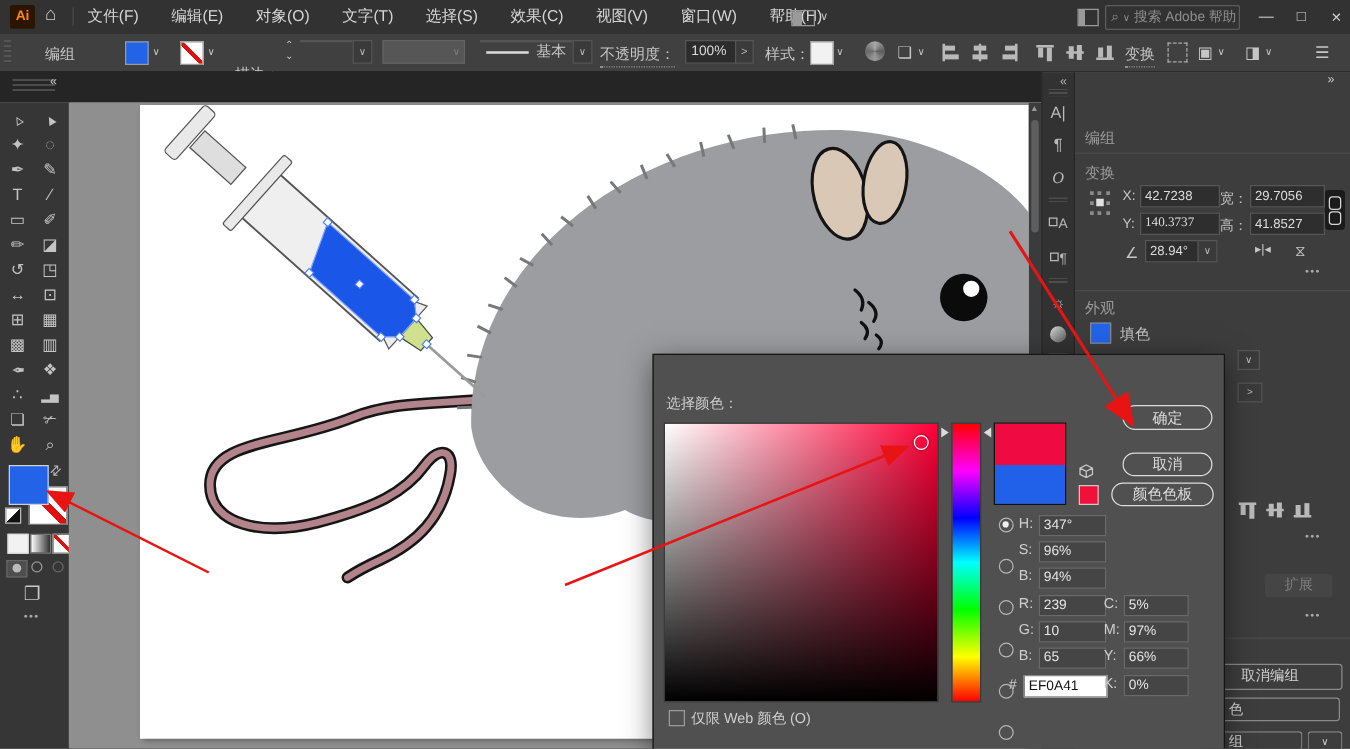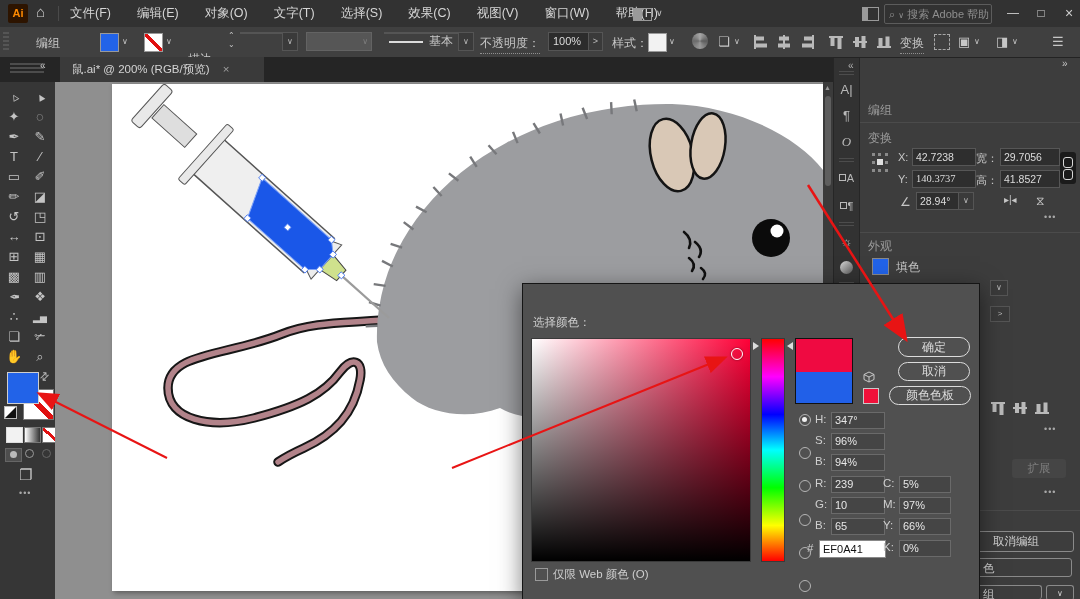--- a/index.html
+++ b/index.html
@@ -179,24 +179,20 @@
     <div class="abs" style="left:934px;top:7px;width:14px;height:14px;border:1px dashed #a8a8a8;"></div>
     <div class="abs t" style="left:958px;top:7px;font-size:13px;">▣</div>
     <div class="abs t" style="left:974px;top:10px;font-size:8px;">∨</div>
     <div class="abs t" style="left:996px;top:7px;font-size:13px;">◨</div>
     <div class="abs t" style="left:1012px;top:10px;font-size:8px;">∨</div>
     <div class="abs t" style="left:1052px;top:7px;font-size:13px;">☰</div>
   </div>
 
   <div id="tabstrip" class="abs">
     <div id="toolgrip" class="abs"></div>
-    <div id="doctab" class="abs">
-      <span>鼠.ai* @ 200% (RGB/预览)</span>
-      <span style="margin-left:10px;color:#9f9f9f;">×</span>
-    </div>
   </div>
 
   <div id="toolbar" class="abs">
     <div class="abs t" style="left:40px;top:-22px;font-size:10px;">«</div>
     <div id="tool-grid" class="abs">
         <div class="tool"><span style="transform: rotate(-30deg);">▵</span></div>
         <div class="tool"><span style="transform: rotate(-30deg);">▴</span></div>
         <div class="tool"><span>✦</span></div>
         <div class="tool"><span>◌</span></div>
         <div class="tool"><span>✒</span></div>
@@ -409,21 +405,21 @@
       <div id="curcol" style="width: 100%; height: 31px; background: rgb(33, 96, 232);"></div>
     </div>
     <svg id="cube" class="abs" viewBox="0 0 12 12">
       <path d="M6 1 L11 3.5 L11 8.5 L6 11 L1 8.5 L1 3.5 Z M1 3.5 L6 6 L11 3.5 M6 6 L6 11" fill="none" stroke="#c9c9c9" stroke-width="1"></path>
     </svg>
     <div id="websw" class="abs"></div>
     <div id="cp-left"></div>
     <div id="cp-right"></div>
     <div class="abs dlabel" style="left:284px;top:258px;">#</div>
     <div class="abs" style="left:296px;top:256px;width:62px;height:16px;background:#fff;border:1px solid #888;color:#111;font-size:11px;line-height:16px;padding-left:3px;">EF0A41</div>
-    <div class="abs pill" style="left:375px;top:53px;width:70px;height:18px;line-height:18px;font-family:Liberation Serif, serif;">确定</div>
+    <div class="abs pill" style="left:375px;top:40px;width:70px;height:18px;line-height:18px;font-family:Liberation Serif, serif;">确定</div>
     <div class="abs pill" style="left:375px;top:78px;width:70px;height:17px;line-height:17px;">取消</div>
     <div class="abs pill" style="left:366px;top:102px;width:80px;height:17px;line-height:17px;">颜色色板</div>
     <div id="checkbox" class="abs"></div>
     <div class="abs dlabel" style="left:30px;top:283px;">仅限 Web 颜色 (O)</div>
   <div class="abs radio sel" style="left: 276px; top: 130px;"></div>
       <div class="abs dlabel" style="left: 292px; top: 129px;">H:</div>
       <div class="abs dfld" style="left: 308px; top: 128px; width: 46px;">347°</div>
       <div class="abs radio" style="left: 276px; top: 151px;"></div>
       <div class="abs dlabel" style="left: 292px; top: 150px;">S:</div>
       <div class="abs dfld" style="left: 308px; top: 149px; width: 46px;">96%</div>

